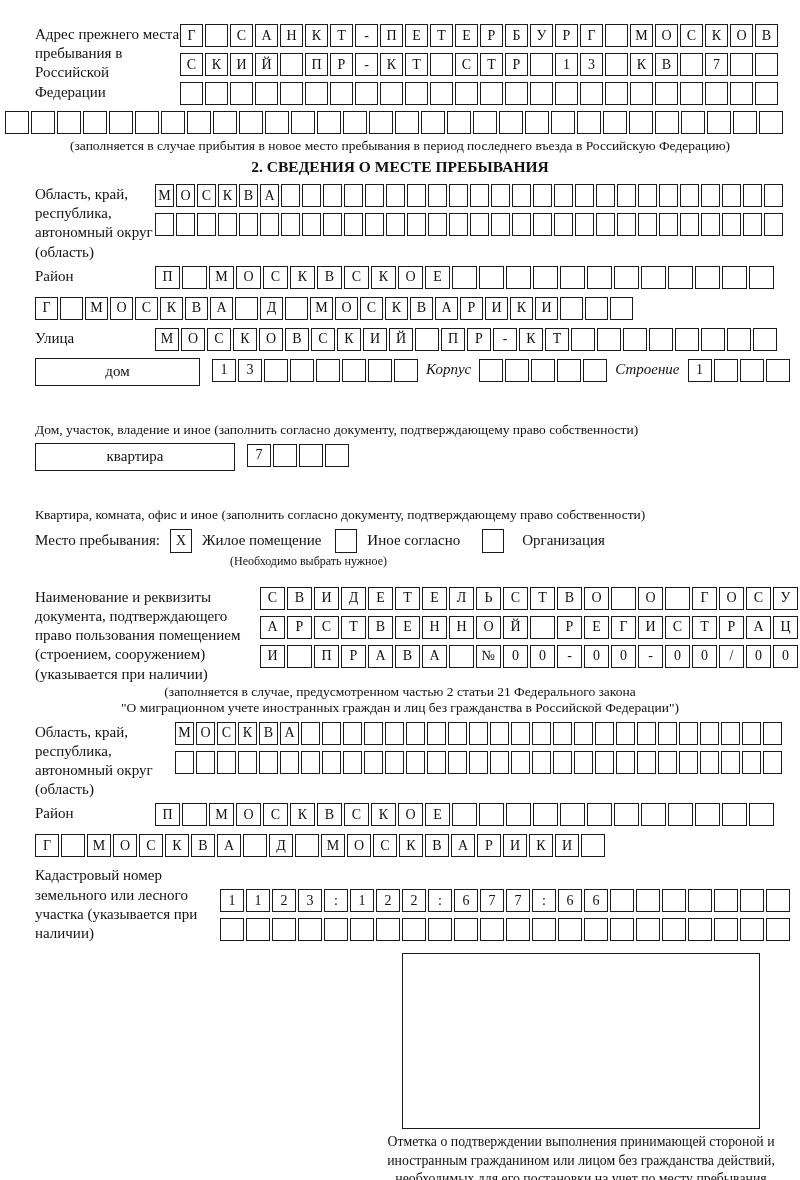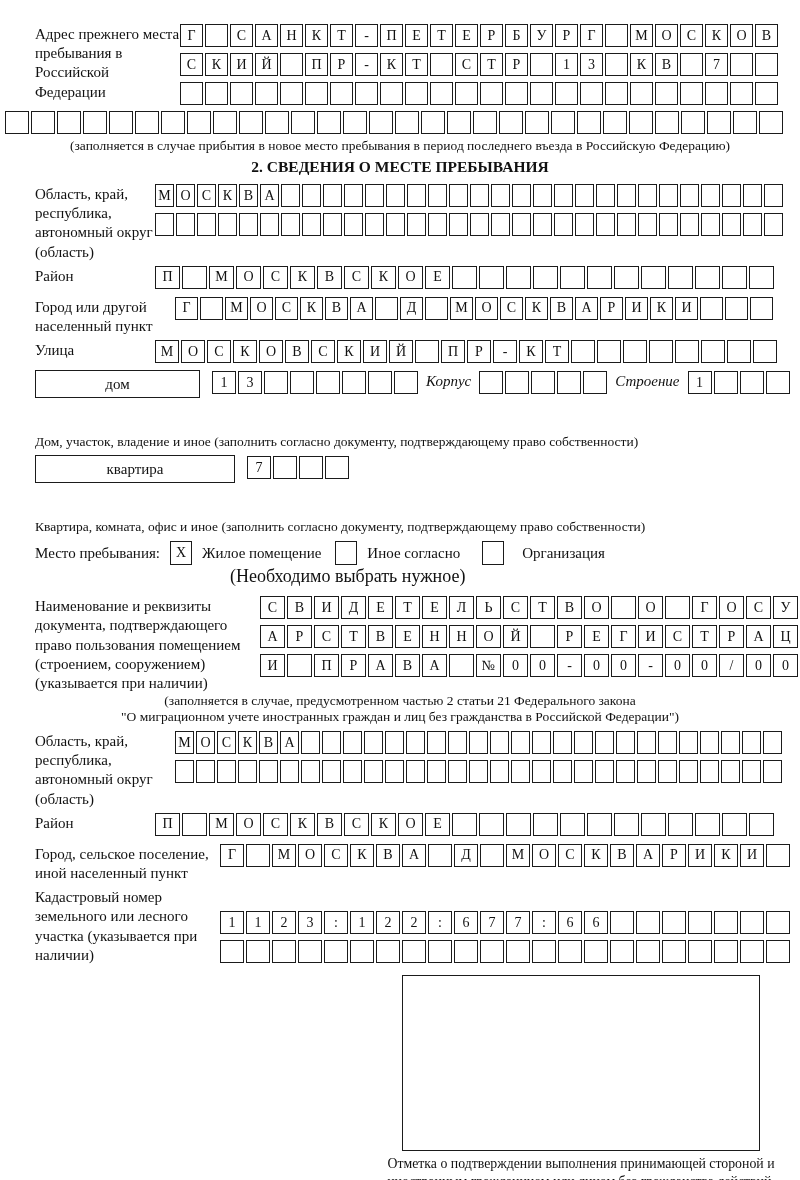--- a/index.html
+++ b/index.html
@@ -41,21 +41,21 @@
     display: inline-flex; align-items: center; justify-content: center;
     margin-right: 12px; margin-top: 1px;
   }
   .inline-label { flex: none; padding: 4px 8px 0 6px; font-style: italic; }
 
   .checkbox {
     flex: none; width: 22px; height: 24px; border: 1.6px solid #1b1b1b;
     display: inline-flex; align-items: center; justify-content: center;
     margin: 0 10px; font-size: 14px;
   }
-  .stay-note { margin: 1px 0 7px 230px; font-size: 18px; }
+  .stay-note { margin: 1px 0 16px 230px; font-size: 12px; }
 
   .mark-area { margin: 8px 0 0 385px; width: 392px; }
   .mark-box { width: 358px; height: 176px; border: 1.7px solid #1b1b1b; margin: 0 auto; }
   .mark-caption { margin-top: 4px; text-align: center; font-size: 13.8px; line-height: 1.32; }
 
   .mt2 { margin-top: 2px; } .mt4 { margin-top: 4px; } .mt6 { margin-top: 6px; }
   .cap-indent { margin-left: 35px; }
 </style>
 </head>
 <body>
@@ -275,21 +275,20 @@
         <span class="cell"></span>
         <span class="cell"></span>
         <span class="cell"></span>
         <span class="cell"></span>
         <span class="cell"></span>
         <span class="cell"></span>
       </div>
   </div>
 
   <div class="fieldrow mt2">
-    <div class="flabel" style="width:140px">Город или другой населенный пункт</div>
     <div class="boxes p25">
         <span class="cell">Г</span>
         <span class="cell"></span>
         <span class="cell">М</span>
         <span class="cell">О</span>
         <span class="cell">С</span>
         <span class="cell">К</span>
         <span class="cell">В</span>
         <span class="cell">А</span>
         <span class="cell"></span>
@@ -559,21 +558,20 @@
         <span class="cell"></span>
         <span class="cell"></span>
         <span class="cell"></span>
         <span class="cell"></span>
         <span class="cell"></span>
         <span class="cell"></span>
       </div>
   </div>
 
   <div class="fieldrow mt2">
-    <div class="flabel" style="width:185px">Город, сельское поселение, иной населенный пункт</div>
     <div class="boxes p26">
         <span class="cell">Г</span>
         <span class="cell"></span>
         <span class="cell">М</span>
         <span class="cell">О</span>
         <span class="cell">С</span>
         <span class="cell">К</span>
         <span class="cell">В</span>
         <span class="cell">А</span>
         <span class="cell"></span>

